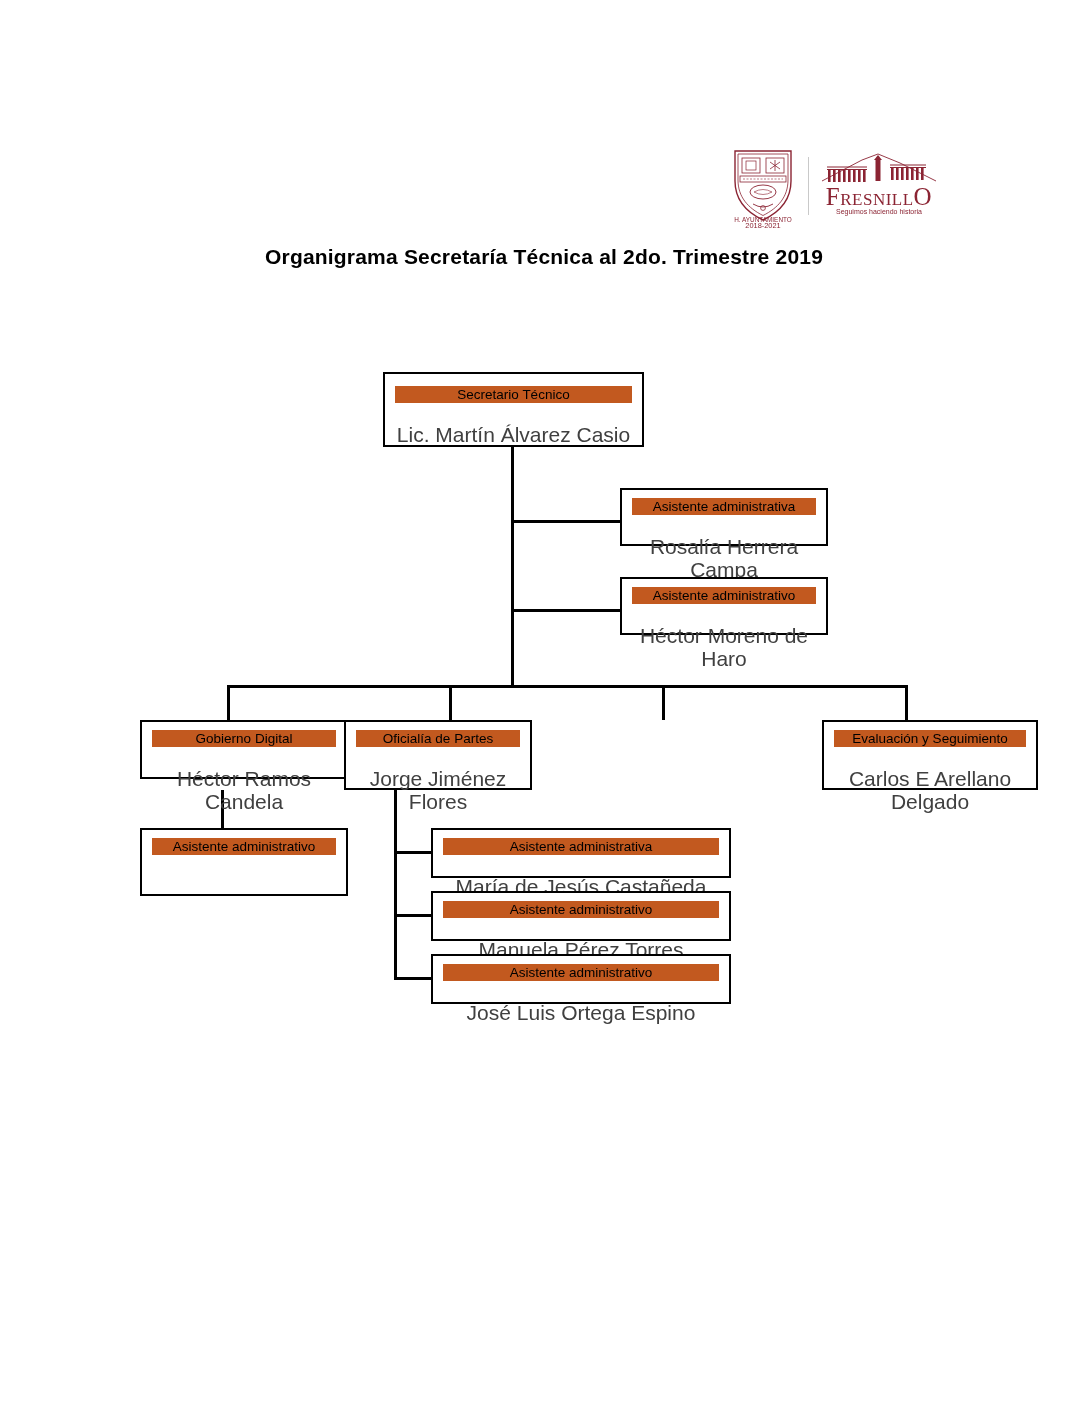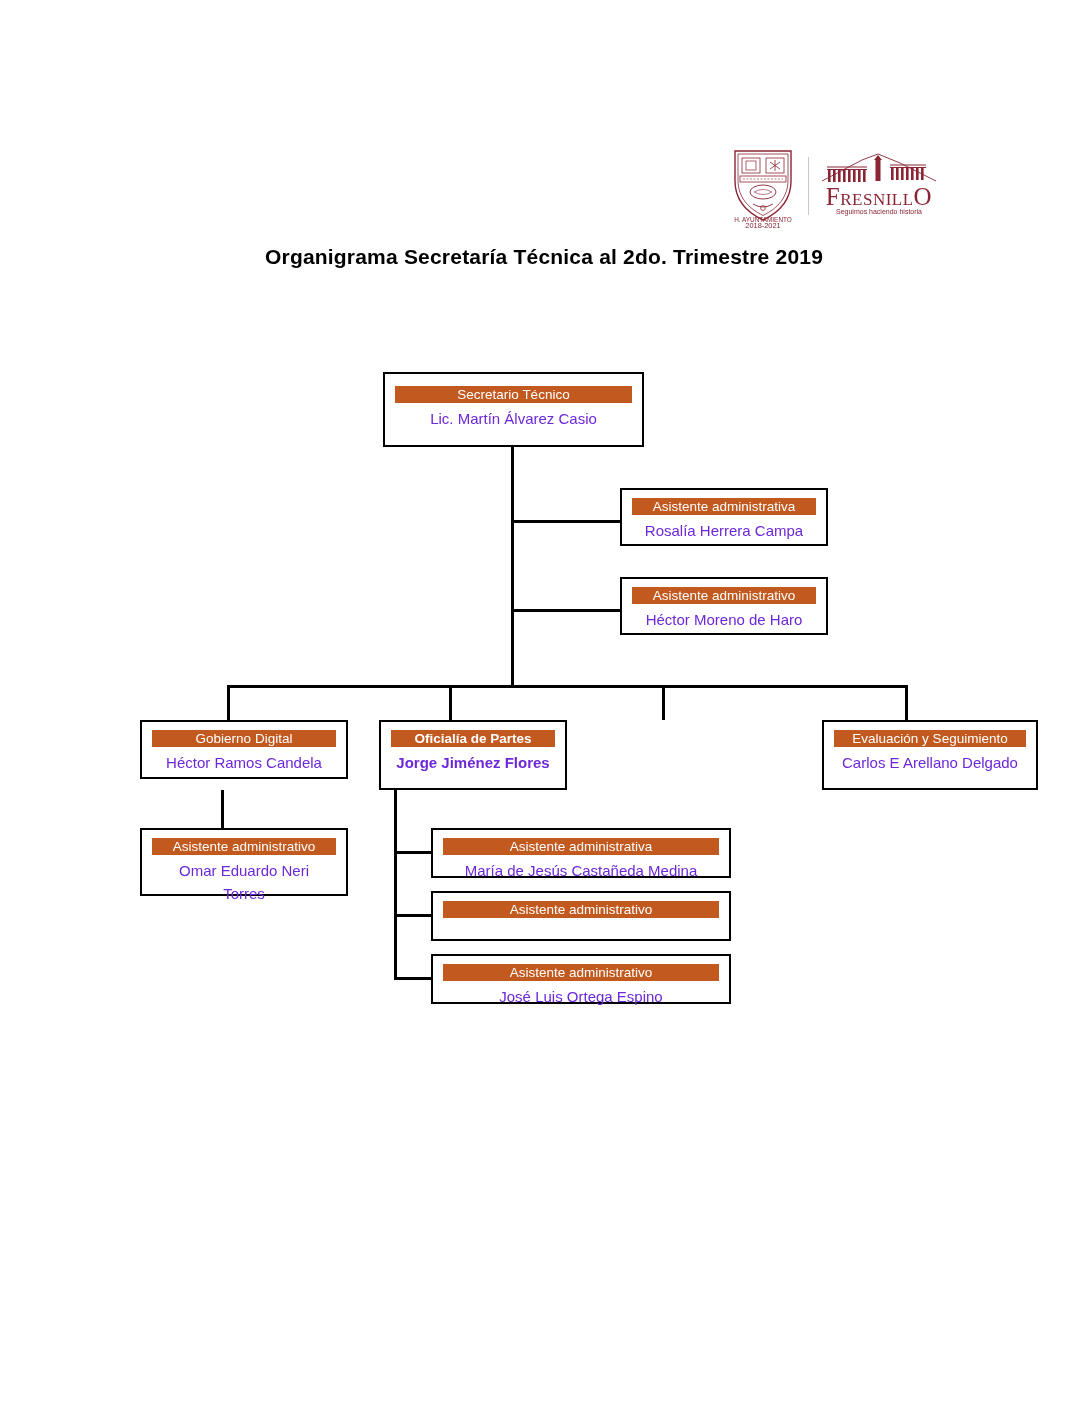--- a/index.html
+++ b/index.html
@@ -25,33 +25,33 @@
     text-align:center;font-size:21px;font-weight:bold;color:#000;
     letter-spacing:.2px;line-height:28px;
   }
   
   .obox{
     position:absolute;box-sizing:border-box;background:#fff;
     border:2px solid var(--line);text-align:center;padding-top:8px;
   }
   .role{
     display:block;margin:0 10px;height:17px;line-height:17px;
-    background:var(--accent);color:#ffffff;font-size:13.5px;
+    background:var(--accent);color:#000000;font-size:13.5px;
     white-space:nowrap;overflow:hidden;
   }
   .pname{
-    font-size:15px;line-height:23px;color:#6d28d9;margin-top:4px;padding:0 8px;
+    font-size:21px;line-height:23px;color:#404040;margin-top:20px;padding:0 8px;
   }
   .narrow-name .pname{padding:0 26px;}
   
   .b-secretario {left:383px;top:372px;width:261px;height:75px;padding-top:12px;}
   .b-rosalia    {left:620px;top:488px;width:208px;height:58px;}
   .b-hectorm    {left:620px;top:577px;width:208px;height:58px;}
   .b-gobierno   {left:140px;top:720px;width:208px;height:59px;}
-  .b-oficialia  {left:379px;top:720px;width:188px;height:70px;font-weight:bold;}
+  .b-oficialia  {left:344px;top:720px;width:188px;height:70px;}
   .b-mejora     {left:567px;top:720px;width:210px;height:70px;}
   .b-evaluacion {left:822px;top:720px;width:216px;height:70px;}
   .b-omar       {left:140px;top:828px;width:208px;height:68px;}
   .b-maria      {left:431px;top:828px;width:300px;height:50px;}
   .b-manuela    {left:431px;top:891px;width:300px;height:50px;}
   .b-jose       {left:431px;top:954px;width:300px;height:50px;}
   
   .ln{position:absolute;background:var(--line);}
   .l-root      {left:511px;top:447px;width:3px;height:241px;}
   .l-st-ros    {left:511px;top:520px;width:109px;height:3px;}
@@ -167,30 +167,30 @@
   </div>
 
 
   <div class="obox b-evaluacion">
     <span class="role">Evaluación y Seguimiento</span>
     <div class="pname">Carlos E Arellano Delgado</div>
   </div>
 
   <div class="obox b-omar narrow-name">
     <span class="role">Asistente administrativo</span>
-    <div class="pname">Omar Eduardo Neri Torres</div>
   </div>
 
   <div class="obox b-maria">
     <span class="role">Asistente administrativa</span>
     <div class="pname">María de Jesús Castañeda Medina</div>
   </div>
 
   <div class="obox b-manuela">
     <span class="role">Asistente administrativo</span>
+    <div class="pname">Manuela Pérez Torres</div>
   </div>
 
   <div class="obox b-jose">
     <span class="role">Asistente administrativo</span>
     <div class="pname">José Luis Ortega Espino</div>
   </div>
 
 </div>
 
 </body></html>

